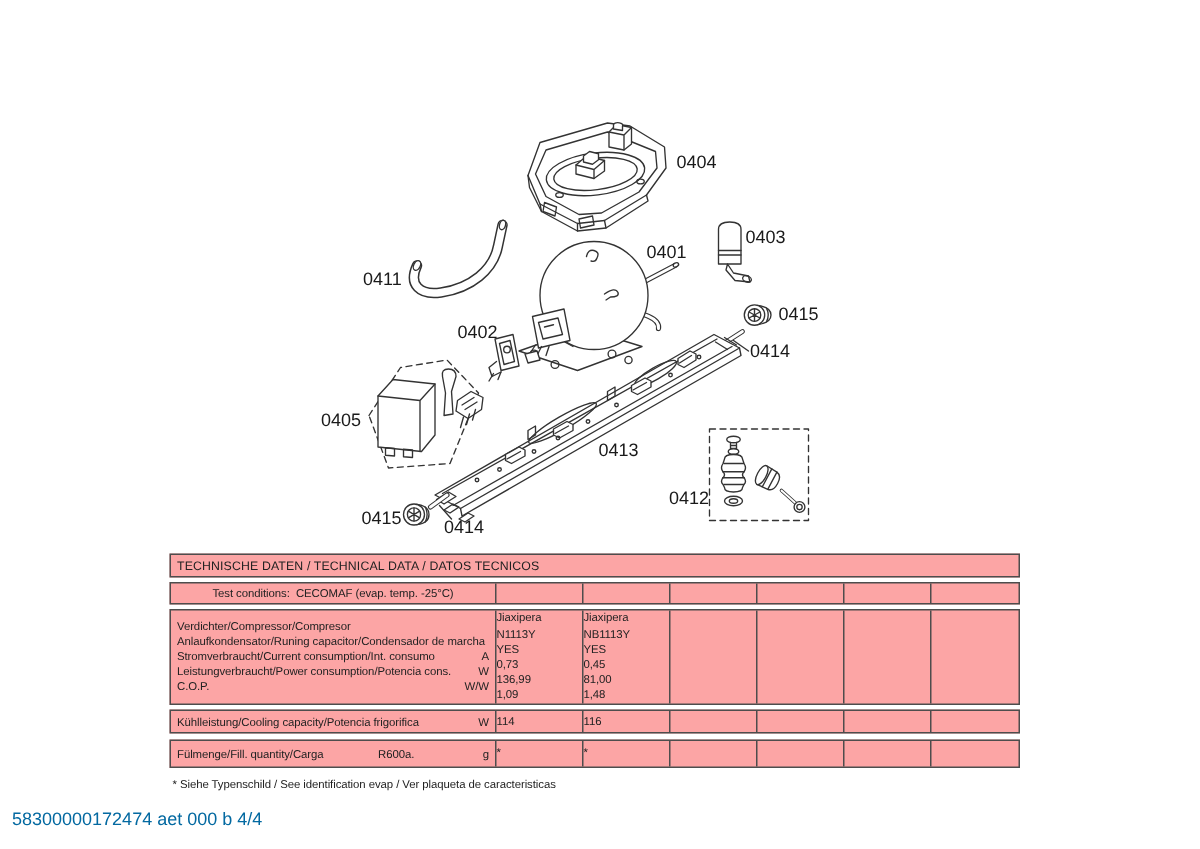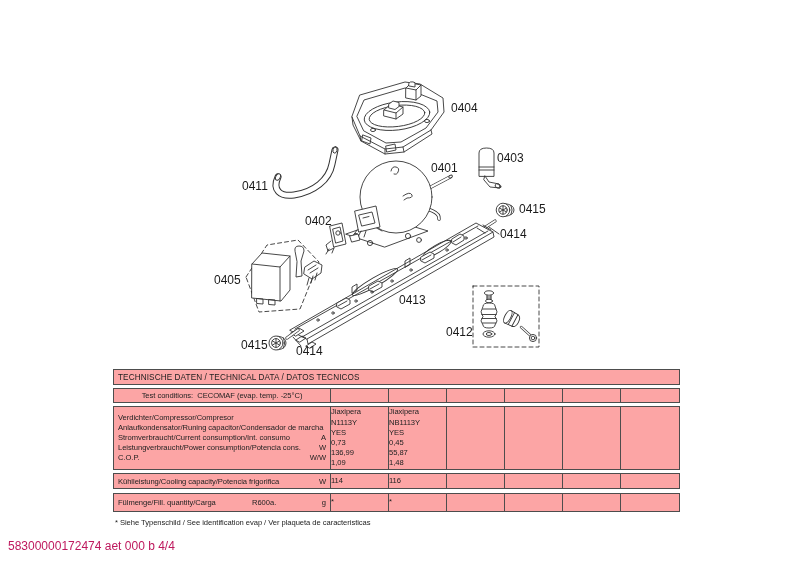--- a/index.html
+++ b/index.html
@@ -24,21 +24,21 @@
   .dcell:last-child{border-right:none;}
   .mline{display:flex;justify-content:space-between;line-height:10.2px;height:10.2px;white-space:nowrap;}
   .vline{line-height:10.2px;height:10.2px;text-align:left;}
   .unit{text-align:right;}
   .pre{white-space:pre;}
   .midspan{width:58px;}
   .unitspan{width:16px;text-align:right;}
   .grow{flex:1;white-space:nowrap;}
   .footnote{margin-top:6px;padding-left:2px;font-size:7.6px;}
   
-  .footer-code{position:absolute;left:8px;top:539px;font-size:12px;color:#be185d;}
+  .footer-code{position:absolute;left:8px;top:539px;font-size:12px;color:#0369a1;}
 </style>
 </head>
 <body>
 
 <div class="diagram-wrap">
 <svg width="800" height="368" viewBox="0 0 800 368">
   <g fill="none" stroke="#333" stroke-width="0.9" stroke-linejoin="round" stroke-linecap="round">
 
     <g>
       <path fill="#fff" d="M360,95 L405,82 L420,84 L443,98 L444,112 L431,130 L403,147 L385,149 L360,136 L352,117 Z"></path>
@@ -252,21 +252,21 @@
       <div class="vline">YES</div>
       <div class="vline">0,73</div>
       <div class="vline">136,99</div>
       <div class="vline">1,09</div>
     </div>
     <div class="dcell">
       <div class="vline">Jiaxipera</div>
       <div class="vline">NB1113Y</div>
       <div class="vline">YES</div>
       <div class="vline">0,45</div>
-      <div class="vline">55,87</div>
+      <div class="vline">81,00</div>
       <div class="vline">1,48</div>
     </div>
     <div class="dcell"></div>
     <div class="dcell"></div>
     <div class="dcell"></div>
     <div class="dcell"></div>
   </div>
 
   <div class="tbox cool-box">
     <div class="lcell lrow">

